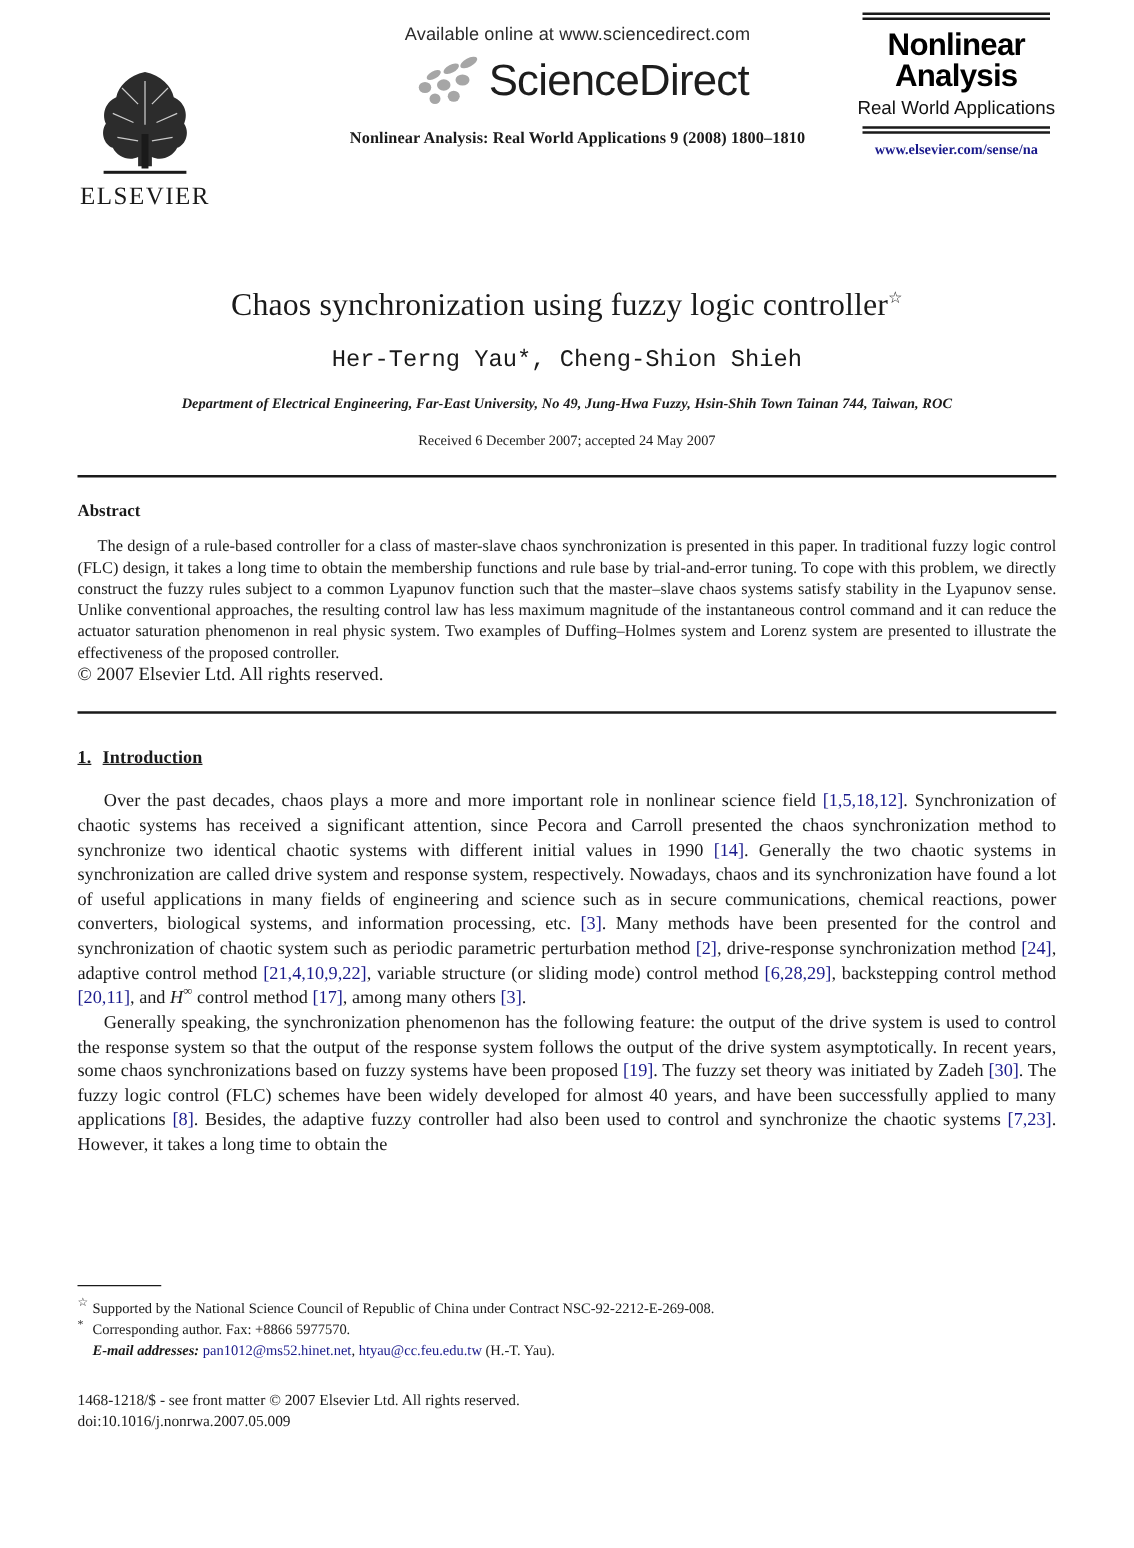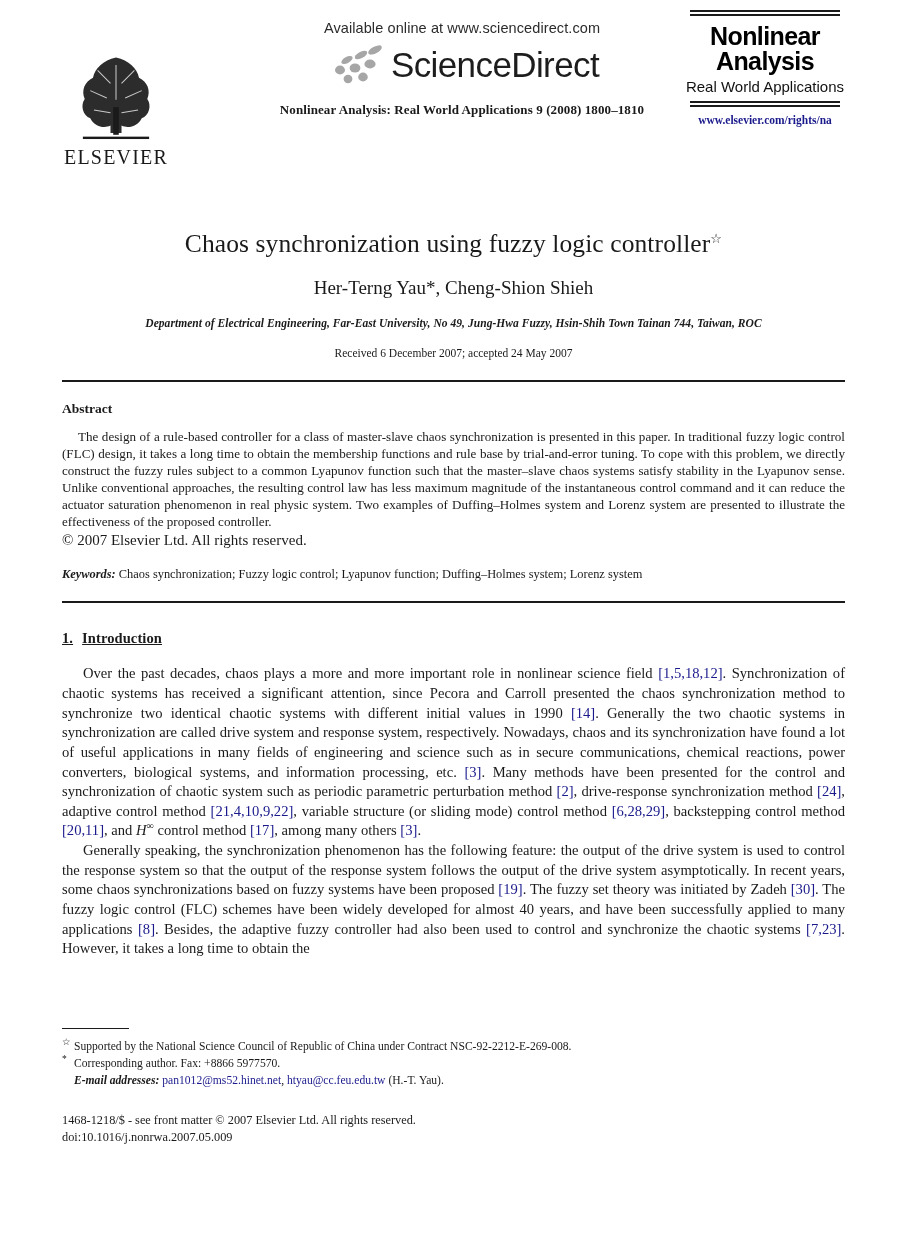--- a/index.html
+++ b/index.html
@@ -136,20 +136,21 @@
   }
   .title-star {
     font-size: 13px;
     vertical-align: super;
     line-height: 0;
   }
   .authors {
     margin-top: 16px;
     font-size: 19px;
     color: #1a1a1a;
+    font-family: Liberation Mono, monospace;
   }
   .affiliation {
     margin-top: 18px;
     font-size: 11.5px;
     font-style: italic;
     font-weight: bold;
     color: #1a1a1a;
     letter-spacing: 0.05px;
   }
   .received {
@@ -297,38 +298,37 @@
       </div>
       <div class="journal-ref">Nonlinear Analysis: Real World Applications 9 (2008) 1800–1810</div>
     </div>
 
     <div class="na-logo">
       <div class="na-rule-top"></div>
       <div class="na-title">Nonlinear</div>
       <div class="na-title">Analysis</div>
       <div class="na-sub">Real World Applications</div>
       <div class="na-rule-bot"></div>
-      <div class="na-url">www.elsevier.com/rights/na</div>
+      <div class="na-url">www.elsevier.com/sense/na</div>
     </div>
   </div>
 
   <div class="title-block">
     <h1 class="paper-title"><span>Chaos synchronization using fuzzy logic controller</span><span class="title-star">☆</span></h1>
     <div class="authors">Her-Terng Yau*, Cheng-Shion Shieh</div>
     <div class="affiliation">Department of Electrical Engineering, Far-East University, No 49, Jung-Hwa Fuzzy, Hsin-Shih Town Tainan 744, Taiwan, ROC</div>
     <div class="received">Received 6 December 2007; accepted 24 May 2007</div>
   </div>
 
   <hr class="rule-thick" style="margin-top:21px">
 
   <div class="abstract-wrap">
     <div class="abstract-head">Abstract</div>
     <div class="abstract-body">The design of a rule-based controller for a class of master-slave chaos synchronization is presented in this paper. In traditional fuzzy logic control (FLC) design, it takes a long time to obtain the membership functions and rule base by trial-and-error tuning. To cope with this problem, we directly construct the fuzzy rules subject to a common Lyapunov function such that the master–slave chaos systems satisfy stability in the Lyapunov sense. Unlike conventional approaches, the resulting control law has less maximum magnitude of the instantaneous control command and it can reduce the actuator saturation phenomenon in real physic system. Two examples of Duffing–Holmes system and Lorenz system are presented to illustrate the effectiveness of the proposed controller.</div>
     <div class="copyline">© 2007 Elsevier Ltd. All rights reserved.</div>
-    <div class="keywords"><i>Keywords:</i> <span>Chaos synchronization; Fuzzy logic control; Lyapunov function; Duffing–Holmes system; Lorenz system</span></div>
   </div>
 
   <hr class="rule-thick rule-after-kw">
 
   <div class="section-head"><span class="section-num">1.</span><span>Introduction</span></div>
 
   <p class="body-par first">Over the past decades, chaos plays a more and more important role in nonlinear science field <span class="cite">[1,5,18,12]</span>. Synchronization of chaotic systems has received a significant attention, since Pecora and Carroll presented the chaos synchronization method to synchronize two identical chaotic systems with different initial values in 1990 <span class="cite">[14]</span>. Generally the two chaotic systems in synchronization are called drive system and response system, respectively. Nowadays, chaos and its synchronization have found a lot of useful applications in many fields of engineering and science such as in secure communications, chemical reactions, power converters, biological systems, and information processing, etc. <span class="cite">[3]</span>. Many methods have been presented for the control and synchronization of chaotic system such as periodic parametric perturbation method <span class="cite">[2]</span>, drive-response synchronization method <span class="cite">[24]</span>, adaptive control method <span class="cite">[21,4,10,9,22]</span>, variable structure (or sliding mode) control method <span class="cite">[6,28,29]</span>, backstepping control method <span class="cite">[20,11]</span>, and <span class="math-i">H</span><span class="sup">∞</span> control method <span class="cite">[17]</span>, among many others <span class="cite">[3]</span>.</p>
   <p class="body-par">Generally speaking, the synchronization phenomenon has the following feature: the output of the drive system is used to control the response system so that the output of the response system follows the output of the drive system asymptotically. In recent years, some chaos synchronizations based on fuzzy systems have been proposed <span class="cite">[19]</span>. The fuzzy set theory was initiated by Zadeh <span class="cite">[30]</span>. The fuzzy logic control (FLC) schemes have been widely developed for almost 40 years, and have been successfully applied to many applications <span class="cite">[8]</span>. Besides, the adaptive fuzzy controller had also been used to control and synchronize the chaotic systems <span class="cite">[7,23]</span>. However, it takes a long time to obtain the</p>
 
   <div class="footnote-area">

